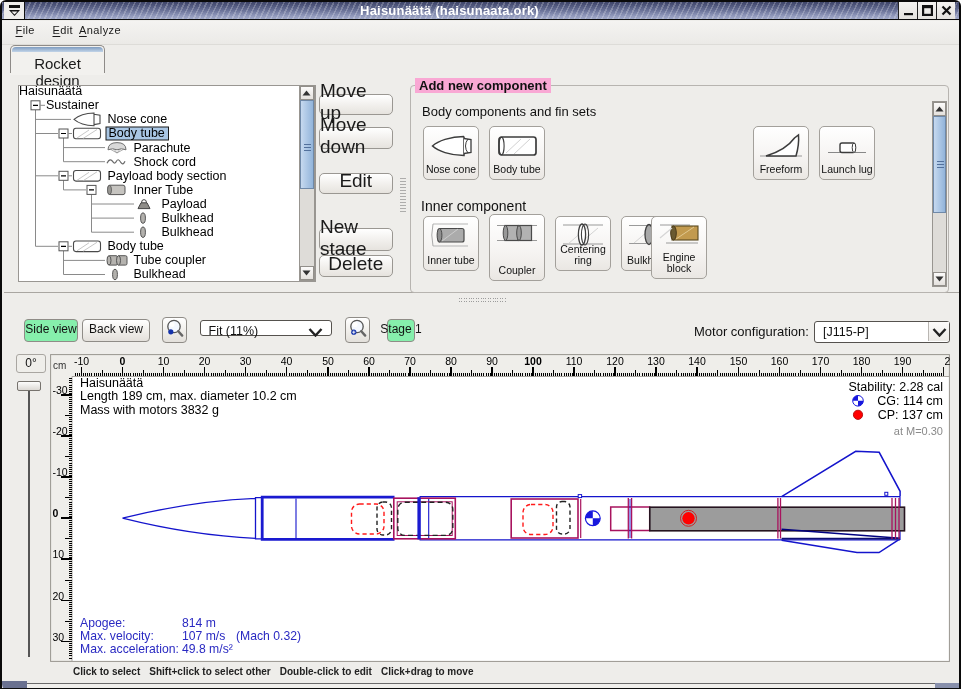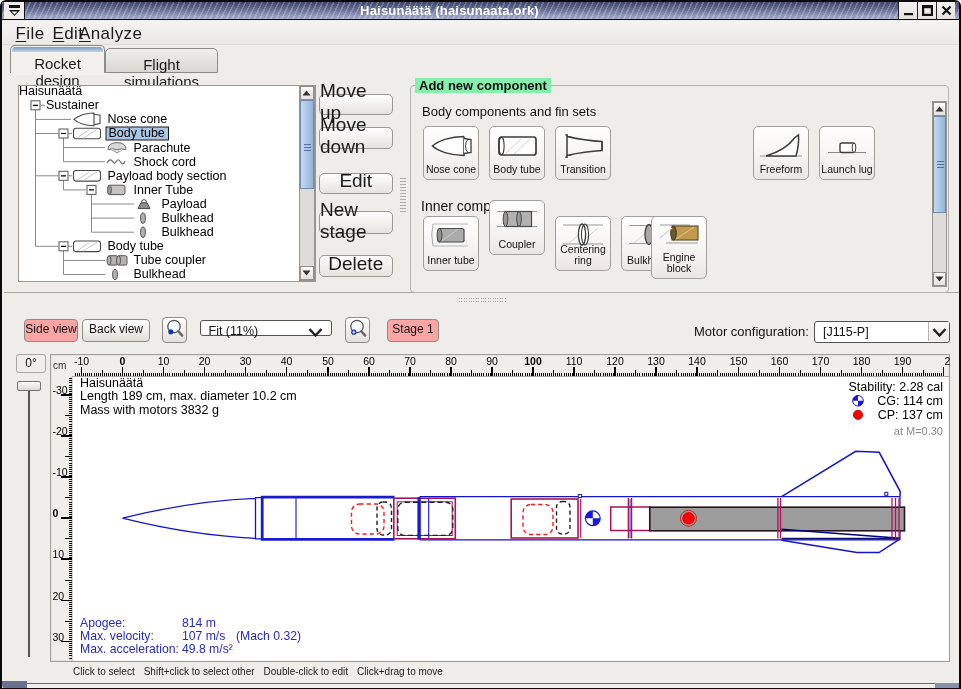--- a/index.html
+++ b/index.html
@@ -4,40 +4,40 @@
 html,body{width:961px;height:689px;overflow:hidden;background:#fff}
 body{font-family:"Liberation Sans",sans-serif;position:relative}
 .abs{position:absolute}
 #win{position:absolute;left:0;top:0;width:961px;height:689px;background:#eeedea;border-left:2px solid #0a0a0a;border-right:2.5px solid #0a0a0a;border-top:2px solid #0a0a0a;border-radius:6px 6px 0 0}
 #titlebar{position:absolute;left:0px;top:0px;width:957px;height:17.5px;background:repeating-linear-gradient(115deg,rgba(255,255,255,.22) 0 1.5px,rgba(255,255,255,0) 1.5px 5px),linear-gradient(#3d4468,#6a7298 50%,#959dbf 85%,#a0a8c7);border-bottom:1.5px solid #0a0a0a}
 #titletext{position:absolute;left:25px;top:1px;width:845px;text-align:center;font-size:13px;font-weight:bold;color:#fff;letter-spacing:.2px}
 #menubtn{position:absolute;left:2px;top:0px;width:21px;height:16.5px;background:#efeeec;border-right:1.5px solid #111;display:flex;align-items:center;justify-content:center}
 .winbtns{position:absolute;right:4px;top:0;height:16.5px;display:flex}
 .winbtn{width:19px;height:16.5px;background:linear-gradient(#f4f3f1,#e4e2de);border-left:1.5px solid #222;display:flex;align-items:center;justify-content:center}
 #menubar{position:absolute;left:0;top:19px;width:957px;height:24px;background:linear-gradient(#f4f3f1,#ebeae7);border-bottom:1px solid #dddcd8}
-.mitem{position:absolute;top:2.5px;font-size:17px;letter-spacing:0.4px;color:#1a1a1a}
+.mitem{position:absolute;top:2.5px;font-size:11px;letter-spacing:0.4px;color:#1a1a1a}
 .mitem u{text-decoration:underline;text-underline-offset:1.5px}
 .tab{position:absolute;font-size:15px;color:#1a1a1a}
 #tab1{left:8px;top:43px;width:95px;height:28px;background:#f2f1ee;border:1px solid #8e8b88;border-bottom:none;border-radius:5px 5px 0 0}
 #tab1 .blue{position:absolute;left:1px;top:1px;right:1px;height:5px;border-radius:4px 4px 0 0;background:linear-gradient(#7e9cc0,#c2d4e8)}
 #tab1 .txt{position:absolute;left:0;right:0;top:8.5px;text-align:center}
 #tab2{left:103px;top:46px;width:113px;height:25px;background:linear-gradient(#f0efec,#d9d6d1);border:1px solid #8e8b88;border-radius:5px 5px 0 0}
 #tab2 .txt{position:absolute;left:0;right:0;top:6.5px;text-align:center}
 .panelborder{position:absolute;border:1px solid #999692}
 .btn{position:absolute;background:linear-gradient(#ffffff,#f1efec 55%,#e6e3de);border:1px solid #9a9792;border-radius:5px;font-size:19px;color:#1a1a1a;display:flex;align-items:center;justify-content:center;padding-bottom:4px}
 .cbtn{position:absolute;width:56px;background:linear-gradient(#ffffff,#f5f3f1 60%,#eae7e3);border:1px solid #a3a09b;border-radius:5px;text-align:center}
 .cbtn svg{position:absolute;left:4px;top:3px}
 .clabel{position:absolute;left:-4px;right:-4px;bottom:4px;font-size:10.5px;color:#111;line-height:11px}
 .sb{position:absolute;width:15.5px;background:#dedcd8;border:1px solid #989590}
 .sbarrow{position:absolute;left:0;width:13.5px;height:14px;background:linear-gradient(#fcfbfa,#e4e1dd);border:1px solid #928f8a;display:flex;align-items:center;justify-content:center}
 .sbthumb{position:absolute;left:0;width:13.5px;background:linear-gradient(90deg,#c6d9ef,#92b4da);border:1px solid #6f89a8}
 .ridges{position:absolute;left:3px;width:7px;height:8px;background:repeating-linear-gradient(#53719c 0 1px,rgba(0,0,0,0) 1px 3px)}
 .toolbtn{position:absolute;border:1px solid #8f8c87;border-radius:4px;font-size:12px;color:#111;display:flex;align-items:center;justify-content:center;white-space:nowrap;padding-bottom:3px}
 .raised{background:linear-gradient(#ffffff,#f0eeea 55%,#e3e0db)}
-.pressed{background:#fca5a5}
+.pressed{background:#86efac}
 .combo{position:absolute;background:#fff;border:1.5px solid #55524e;border-radius:3px;font-size:12.5px;color:#111}
 </style></head><body>
 <div id="win">
 <div id="titlebar"></div>
 <div id="menubtn">
       <svg width="13" height="11">
         <rect x="1" y="0" width="11" height="3" fill="#111"></rect>
         <path d="M1,5 L12,5 L6.5,11 Z" fill="#111"></path>
         <path d="M3.5,6.5 L9.5,6.5 L6.5,9.5 Z" fill="#efeeec"></path>
       </svg>
@@ -62,23 +62,20 @@
       </div>
 </div>
 <div id="menubar">
 <div class="mitem" style="left:13.5px"><u>F</u>ile</div>
 <div class="mitem" style="left:50.5px"><u>E</u>dit</div>
 <div class="mitem" style="left:77px"><u>A</u>nalyze</div>
 </div>
 <div id="tab1" class="tab">
       <div class="blue"></div>
       <div class="txt">Rocket design</div>
-    </div>
-<div id="tab2" class="tab">
-      <div class="txt">Flight simulations</div>
     </div>
 <div class="abs" style="left:8px;top:70.5px;width:95px;height:2px;background:#f2f1ee"></div>
 <div class="panelborder" style="left:16px;top:83px;width:297.5px;height:197px"></div>
 <div class="abs" style="left:17px;top:84px;width:280px;height:195px;background:#fff"></div>
 <svg class="abs" style="left:17px;top:84px" width="280" height="196" viewBox="17 84 280 196">
 <path d="M33.5,107.8 L33.5,244.3 M33.5,117.4 L69,117.4 M33.5,131.5 L56,131.5 M66.5,131.5 L70,131.5 M33.5,173.8 L56,173.8 M66.5,173.8 L70,173.8 M33.5,244.3 L56,244.3 M66.5,244.3 L70,244.3 M38.5,103.3 L43,103.3 M61.5,136.0 L61.5,159.7 M61.5,145.6 L103,145.6 M61.5,159.7 L103,159.7 M61.5,178.3 L61.5,187.9 M61.5,187.9 L84,187.9 M89.5,192.4 L89.5,230.2 M89.5,202.0 L132,202.0 M89.5,216.1 L132,216.1 M89.5,230.2 L132,230.2 M61.5,248.8 L61.5,272.5 M61.5,258.4 L103,258.4 M61.5,272.5 L103,272.5" stroke="#8a8a8a" stroke-width="1" fill="none"></path>
 <g fill="#fff" stroke="#555" stroke-width="1">
         <rect x="29.0" y="98.8" width="9" height="9"></rect>
         <rect x="57.0" y="127.0" width="9" height="9"></rect>
         <rect x="57.0" y="169.3" width="9" height="9"></rect>
@@ -138,51 +135,43 @@
       </div>
 <div class="sbarrow" style="bottom:0px">
         <svg width="9" height="6">
           <path d="M0.5,0.5 L4.5,5.5 L8.5,0.5 Z" fill="#333"></path>
         </svg>
       </div>
 </div>
 <div class="btn" style="left:317px;top:91.5px;width:73.5px;height:21.5px">Move up</div>
 <div class="btn" style="left:317px;top:125px;width:73.5px;height:21.5px">Move down</div>
 <div class="btn" style="left:317px;top:170.5px;width:73.5px;height:21.5px">Edit</div>
-<div class="btn" style="left:317px;top:209px;width:73.5px;height:23px">New stage</div>
+<div class="btn" style="left:317px;top:226px;width:73.5px;height:23px">New stage</div>
 <div class="btn" style="left:317px;top:253px;width:73.5px;height:21.5px">Delete</div>
 <div class="abs" style="left:398px;top:176px;width:6px;height:34px;background:repeating-linear-gradient(rgba(120,120,120,.55) 0 1px,rgba(0,0,0,0) 1px 3px)"></div>
 <div class="abs" style="left:2px;top:290px;width:955px;height:1px;background:#a9a6a1"></div>
 <div class="panelborder" style="left:408px;top:83px;width:539px;height:208px;border-color:#b7b4b0;border-radius:4px"></div>
-<div class="abs" style="left:413px;top:76px;background:#86efac;padding:0 4px;font-size:13px;font-weight:bold;color:#111">Add new component</div>
+<div class="abs" style="left:413px;top:76px;background:#f9a8d4;padding:0 4px;font-size:13px;font-weight:bold;color:#111">Add new component</div>
 <div class="abs" style="left:420px;top:102px;font-size:13px;color:#111">Body components and fin sets</div>
 <div class="cbtn" style="left:421px;top:124px;height:54px">
       <svg width="46" height="32" viewBox="0 0 46 32">
 <path d="M36,6.5 C22,6.5 10,11 4.5,16 C10,21 22,25.5 36,25.5 L36,6.5" fill="#fff" stroke="#3c3c3c" stroke-width="1.5"></path>
 <path d="M36,8.5 L43,9.5 L43,22.5 L36,23.5" fill="#fff" stroke="#3c3c3c" stroke-width="1.3"></path>
 <path d="M40,9 Q37.5,12 37.5,16 Q37.5,20 40,23" fill="none" stroke="#3c3c3c" stroke-width="1"></path>
 </svg>
       <div class="clabel">Nose cone</div>
     </div>
 <div class="cbtn" style="left:487px;top:124px;height:54px">
       <svg width="46" height="32" viewBox="0 0 46 32">
 <rect x="5" y="7" width="37" height="18" rx="2.5" fill="#fff" stroke="#3c3c3c" stroke-width="1.7"></rect>
 <ellipse cx="7.5" cy="16" rx="2.6" ry="8.8" fill="none" stroke="#3c3c3c" stroke-width="1.1"></ellipse>
 <path d="M12,23 L27,9 M20,24 L36,9" stroke="#cccccc" stroke-width="0.9"></path>
 </svg>
       <div class="clabel">Body tube</div>
     </div>
-<div class="cbtn" style="left:553px;top:124px;height:54px">
-      <svg width="46" height="32" viewBox="0 0 46 32">
-<path d="M7,4 L7,28 M7,6.5 C20,9.5 32,11 42,11.5 L42,20.5 C32,21 20,22.5 7,25.5" fill="none" stroke="#3c3c3c" stroke-width="1.5"></path>
-<path d="M42,11.5 L42,20.5" stroke="#3c3c3c" stroke-width="1.3"></path>
-<path d="M5,4.5 Q8,7 13,7.5 M5,27.5 Q8,25 13,24.5" fill="none" stroke="#3c3c3c" stroke-width="1"></path>
-</svg>
-      <div class="clabel">Transition</div>
-    </div>
 <div class="cbtn" style="left:817px;top:124px;height:54px">
       <svg width="46" height="32" viewBox="0 0 46 32">
 <path d="M4,22.5 L42,22.5" stroke="#888" stroke-width="1.2"></path>
 <rect x="16" y="13" width="15" height="9.5" rx="2" fill="#fff" stroke="#3c3c3c" stroke-width="1.4"></rect>
 <ellipse cx="30" cy="17.7" rx="1.8" ry="4.7" fill="#fff" stroke="#3c3c3c" stroke-width="1"></ellipse>
 </svg>
       <div class="clabel">Launch lug</div>
     </div>
 <div class="cbtn" style="left:751px;top:124px;height:54px">
       <svg width="46" height="32" viewBox="0 0 46 32">
@@ -195,21 +184,21 @@
 <div class="cbtn" style="left:421px;top:214px;height:55px">
       <svg width="46" height="30" viewBox="0 3 46 30">
 <path d="M5,7 L40,7 M5,29 L40,29" stroke="#b5b5b5" stroke-width="1"></path>
 <path d="M5,7 Q2.5,18 5,29" fill="none" stroke="#aaa" stroke-width="1"></path>
 <rect x="10" y="11.5" width="26" height="13.5" rx="2" fill="#ababab" stroke="#4a4a4a" stroke-width="1.2"></rect>
 <ellipse cx="11.5" cy="18.2" rx="2.4" ry="6.7" fill="#8f8f8f" stroke="#4a4a4a" stroke-width="1"></ellipse>
 <path d="M14,24 L30,12" stroke="#d6d6d6" stroke-width="0.8"></path>
 </svg>
       <div class="clabel">Inner tube</div>
     </div>
-<div class="cbtn" style="left:487px;top:198px;height:55px">
+<div class="cbtn" style="left:487px;top:212px;height:67px">
       <svg width="46" height="30" viewBox="0 3 46 30">
 <path d="M3,10.5 L43,10.5 M3,25.5 L43,25.5" stroke="#9a9a9a" stroke-width="1.1"></path>
 <rect x="11" y="10.5" width="13" height="15" fill="#b2b2b2" stroke="#4a4a4a" stroke-width="1.2"></rect>
 <ellipse cx="11.5" cy="18" rx="2.3" ry="7.5" fill="#989898" stroke="#4a4a4a" stroke-width="1"></ellipse>
 <rect x="24.5" y="10.5" width="13" height="15" fill="#b2b2b2" stroke="#4a4a4a" stroke-width="1.2"></rect>
 <ellipse cx="25" cy="18" rx="2.3" ry="7.5" fill="#989898" stroke="#4a4a4a" stroke-width="1"></ellipse>
 </svg>
       <div class="clabel">Coupler</div>
     </div>
 <div class="cbtn" style="left:553px;top:214px;height:55px">
@@ -274,21 +263,21 @@
     </div>
 <div class="toolbtn raised" style="left:343px;top:315px;width:25px;height:26px">
       <svg width="20" height="22" viewBox="0 0 20 22">
 <circle cx="9" cy="8.5" r="6.2" fill="#f4f8ff" stroke="#555" stroke-width="1.3"></circle>
 <circle cx="7" cy="6.5" r="2.5" fill="#ffffff"></circle>
 <path d="M13.3,13.2 L17.2,17.6" stroke="#666" stroke-width="2.4" stroke-linecap="round"></path>
 <circle cx="5.8" cy="14.2" r="2.6" fill="#1533aa"></circle>
 <path d="M4.2,14.2 L7.4,14.2 M5.8,12.6 L5.8,15.8" stroke="#fff" stroke-width="0.9"></path>
 </svg>
     </div>
-<div class="toolbtn pressed" style="left:385px;top:317px;width:52px;height:23px">Stage 1</div>
+<div class="toolbtn pressed" style="left:385px;top:317px;width:28px;height:23px">Stage 1</div>
 <div class="abs" style="left:692px;top:322px;font-size:13px;color:#111">Motor configuration:</div>
 <div class="combo" style="left:812px;top:318.5px;width:136px;height:22px">
       <span style="position:absolute;left:8px;top:3.5px">[J115-P]</span>
 <div style="position:absolute;right:0;top:0;width:21px;height:19px;border-left:1px solid #b9b6b2;background:linear-gradient(#fcfbfa,#eceae6)">
 <svg style="position:absolute;left:3px;top:6px" width="15" height="9">
           <path d="M1.5,1 L7.5,7.5 L13.5,1" fill="none" stroke="#222" stroke-width="2.4"></path>
         </svg>
       </div>
     </div>
 <svg class="abs" style="left:48px;top:352px" width="900" height="308" viewBox="48 352 900 308">
@@ -386,19 +375,19 @@
 <text x="78" y="637.8">Max. velocity:</text>
         <text x="180" y="637.8">107 m/s</text>
         <text x="234" y="637.8">(Mach 0.32)</text>
 <text x="78" y="651.1">Max. acceleration:</text>
         <text x="180" y="651.1">49.8 m/s²</text>
 </g>
 </svg>
 <div class="abs" style="left:14px;top:352px;width:30px;height:19px;border:1px solid #a9a6a1;border-radius:3px;background:#efeeea;text-align:center;font-size:12px;color:#111;line-height:17px">0°</div>
 <div class="abs" style="left:26px;top:380px;width:1.5px;height:275px;background:#555"></div>
 <div class="abs" style="left:15px;top:378.5px;width:24px;height:10.5px;background:linear-gradient(#fdfdfc,#dcd9d4);border:1px solid #77736e;border-radius:2px"></div>
-<div class="abs" style="left:71px;top:663.5px;font-size:10px;font-weight:normal;color:#222">Click to select<span style="margin-left:9px"></span>Shift+click to select other<span style="margin-left:9px"></span>Double-click to edit<span style="margin-left:9px"></span>Click+drag to move</div>
+<div class="abs" style="left:71px;top:663.5px;font-size:10px;font-weight:bold;color:#222">Click to select<span style="margin-left:9px"></span>Shift+click to select other<span style="margin-left:9px"></span>Double-click to edit<span style="margin-left:9px"></span>Click+drag to move</div>
 <div class="abs" style="left:0px;top:680.5px;width:957px;height:1.2px;background:#6a6a6a"></div>
 <div class="abs" style="left:0px;top:681.5px;width:957px;height:5px;background:#f0efec"></div>
 <div class="abs" style="left:0px;top:679px;width:25px;height:10px;background:#6a7190;border-radius:0 0 0 7px"></div>
 <div class="abs" style="left:933px;top:681px;width:24px;height:8px;background:#8890ac"></div>
 <div class="abs" style="left:0px;top:686.3px;width:957px;height:2.7px;background:#0c0c0c"></div>
 </div>
 
 </body></html>

